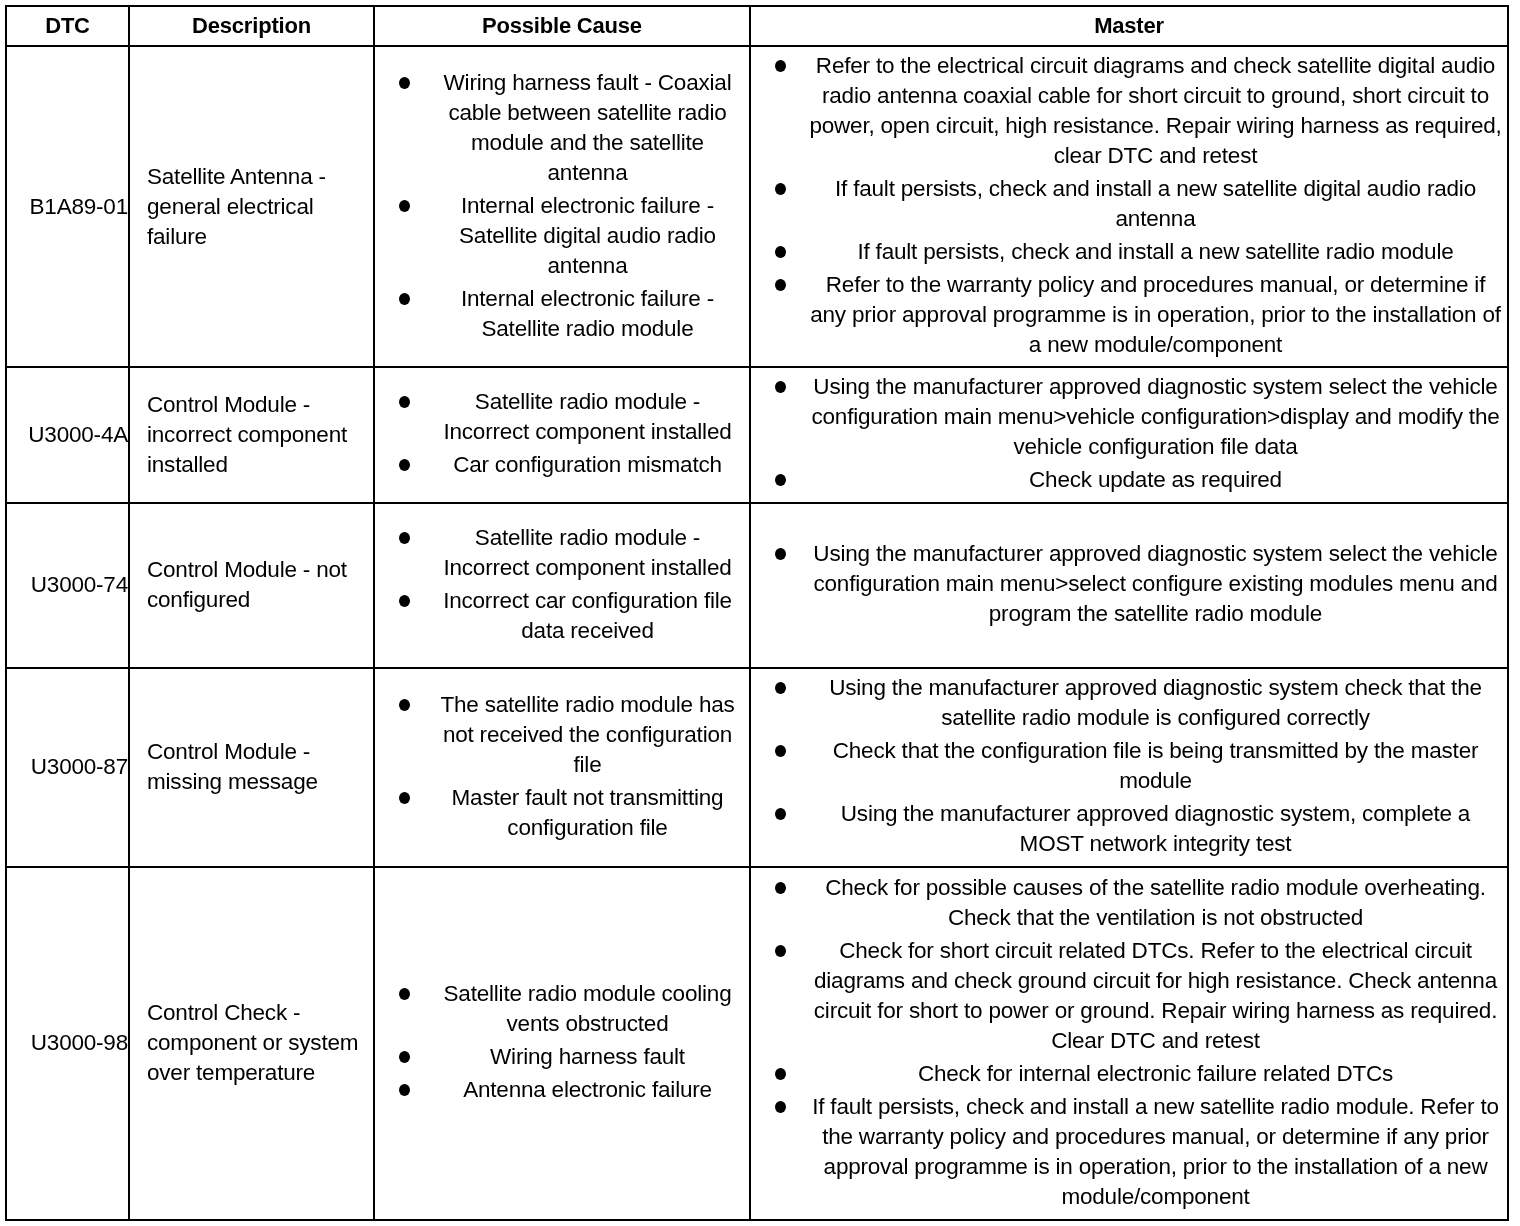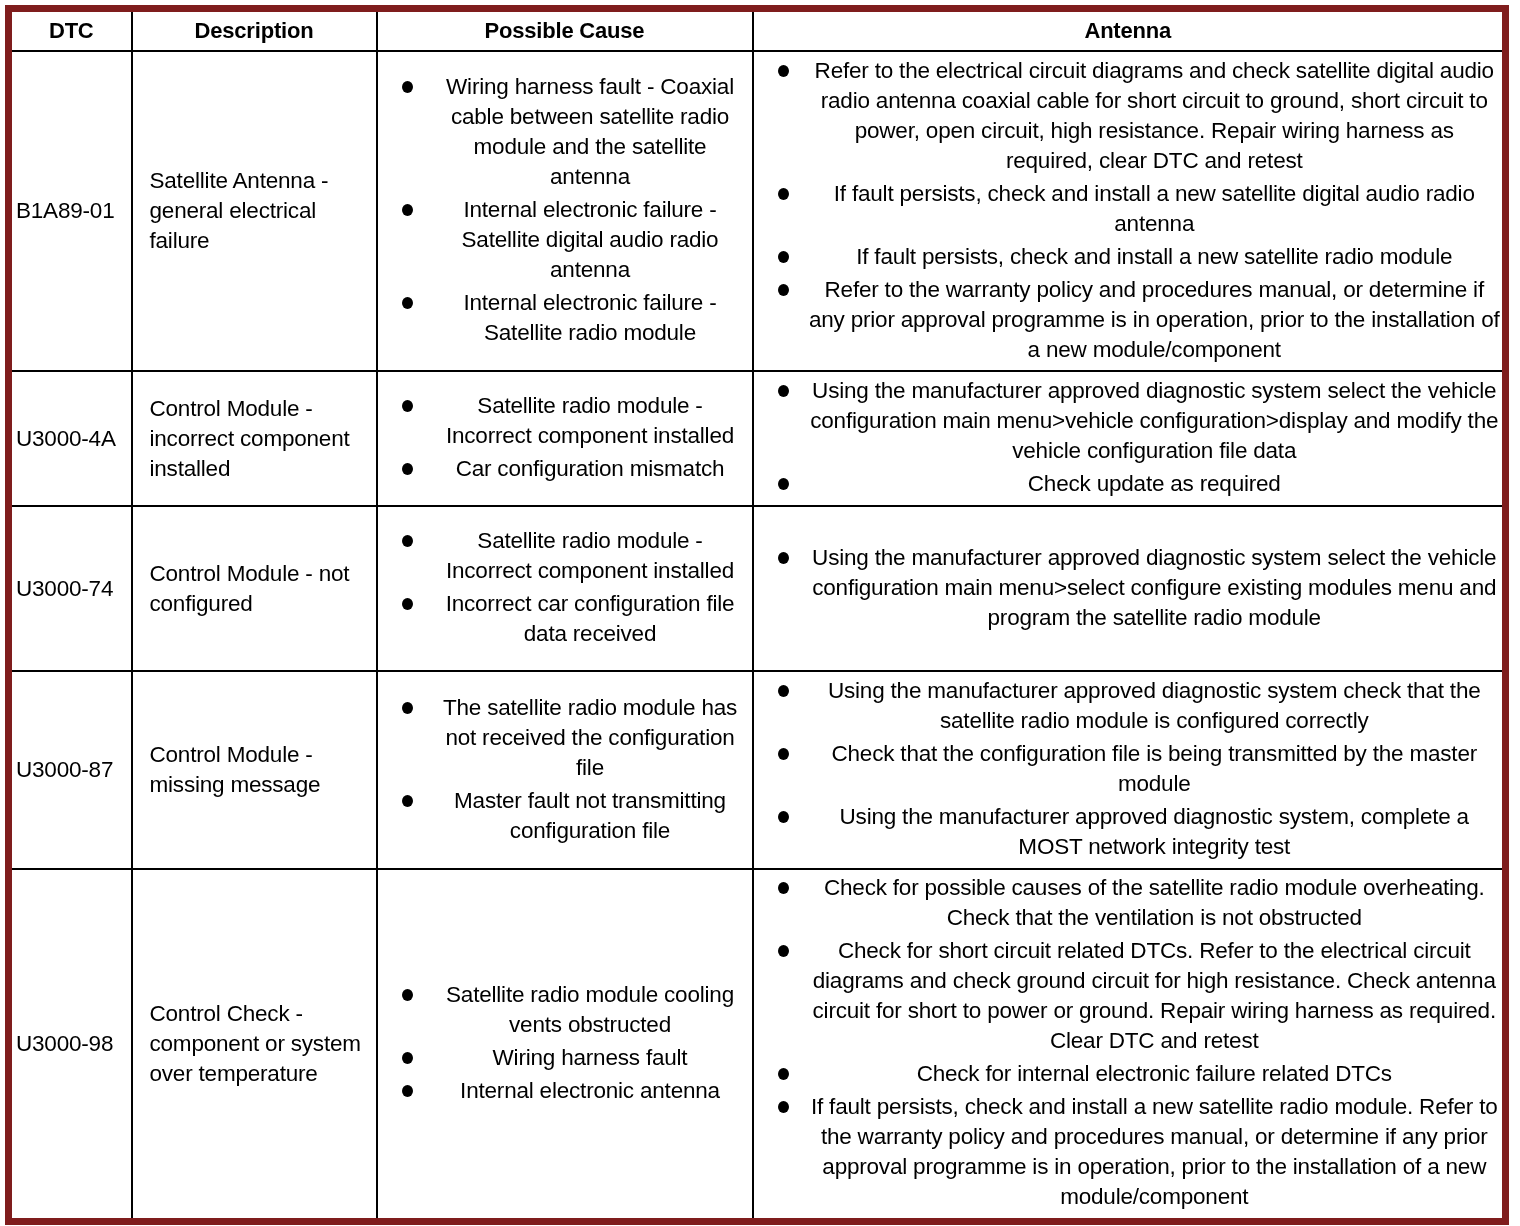--- a/index.html
+++ b/index.html
@@ -16,21 +16,21 @@
       color: #000000;
     }
     .dtc-table {
       position: absolute;
       left: 5px;
       top: 5px;
       width: 1504px;
       height: 1216px;
       border-collapse: collapse;
       table-layout: fixed;
-      border: 7px solid #7f1d1d;
+      border: 2px solid #7f1d1d;
       box-sizing: border-box;
     }
     .dtc-table th, .dtc-table td {
       border: 2px solid #000;
       padding: 0;
       vertical-align: middle;
       font-size: 22.5px;
       line-height: 30px;
       letter-spacing: -0.2px;
     }
@@ -40,21 +40,21 @@
       height: 38px;
       font-size: 22px;
     }
     .col-dtc { width: 123px; }
     .col-desc { width: 245px; }
     .col-cause { width: 376px; }
     .col-action { width: auto; }
 
     td.cell-dtc {
       padding-left: 4px;
-      text-align: left;
+      text-align: right;
       white-space: nowrap;
     }
     td.cell-desc {
       padding-left: 17px;
       padding-right: 4px;
     }
     td.cell-cause {
       padding-left: 24px;
       padding-right: 4px;
       text-align: center;
@@ -97,21 +97,21 @@
     <col class="col-dtc">
     <col class="col-desc">
     <col class="col-cause">
     <col class="col-action">
   </colgroup>
   <thead>
     <tr>
       <th>DTC</th>
       <th>Description</th>
       <th>Possible Cause</th>
-      <th>Antenna</th>
+      <th>Master</th>
     </tr>
   </thead>
   <tbody>
 
     <tr class="row-1">
       <td class="cell-dtc">B1A89-01</td>
       <td class="cell-desc">Satellite Antenna - general electrical failure</td>
       <td class="cell-cause">
         <ul class="bullets">
           <li><span class="bullet-icon"></span><span>Wiring harness fault - Coaxial cable between satellite radio module and the satellite antenna</span></li>
@@ -180,21 +180,21 @@
       </td>
     </tr>
 
     <tr class="row-5">
       <td class="cell-dtc">U3000-98</td>
       <td class="cell-desc">Control Check - component or system over temperature</td>
       <td class="cell-cause">
         <ul class="bullets">
           <li><span class="bullet-icon"></span><span>Satellite radio module cooling vents obstructed</span></li>
           <li><span class="bullet-icon"></span><span>Wiring harness fault</span></li>
-          <li><span class="bullet-icon"></span><span>Internal electronic antenna</span></li>
+          <li><span class="bullet-icon"></span><span>Antenna electronic failure</span></li>
         </ul>
       </td>
       <td class="cell-action">
         <ul class="bullets">
           <li><span class="bullet-icon"></span><span>Check for possible causes of the satellite radio module overheating. Check that the ventilation is not obstructed</span></li>
           <li><span class="bullet-icon"></span><span>Check for short circuit related DTCs. Refer to the electrical circuit diagrams and check ground circuit for high resistance. Check antenna circuit for short to power or ground. Repair wiring harness as required. Clear DTC and retest</span></li>
           <li><span class="bullet-icon"></span><span>Check for internal electronic failure related DTCs</span></li>
           <li><span class="bullet-icon"></span><span>If fault persists, check and install a new satellite radio module. Refer to the warranty policy and procedures manual, or determine if any prior approval programme is in operation, prior to the installation of a new module/component</span></li>
         </ul>
       </td>

